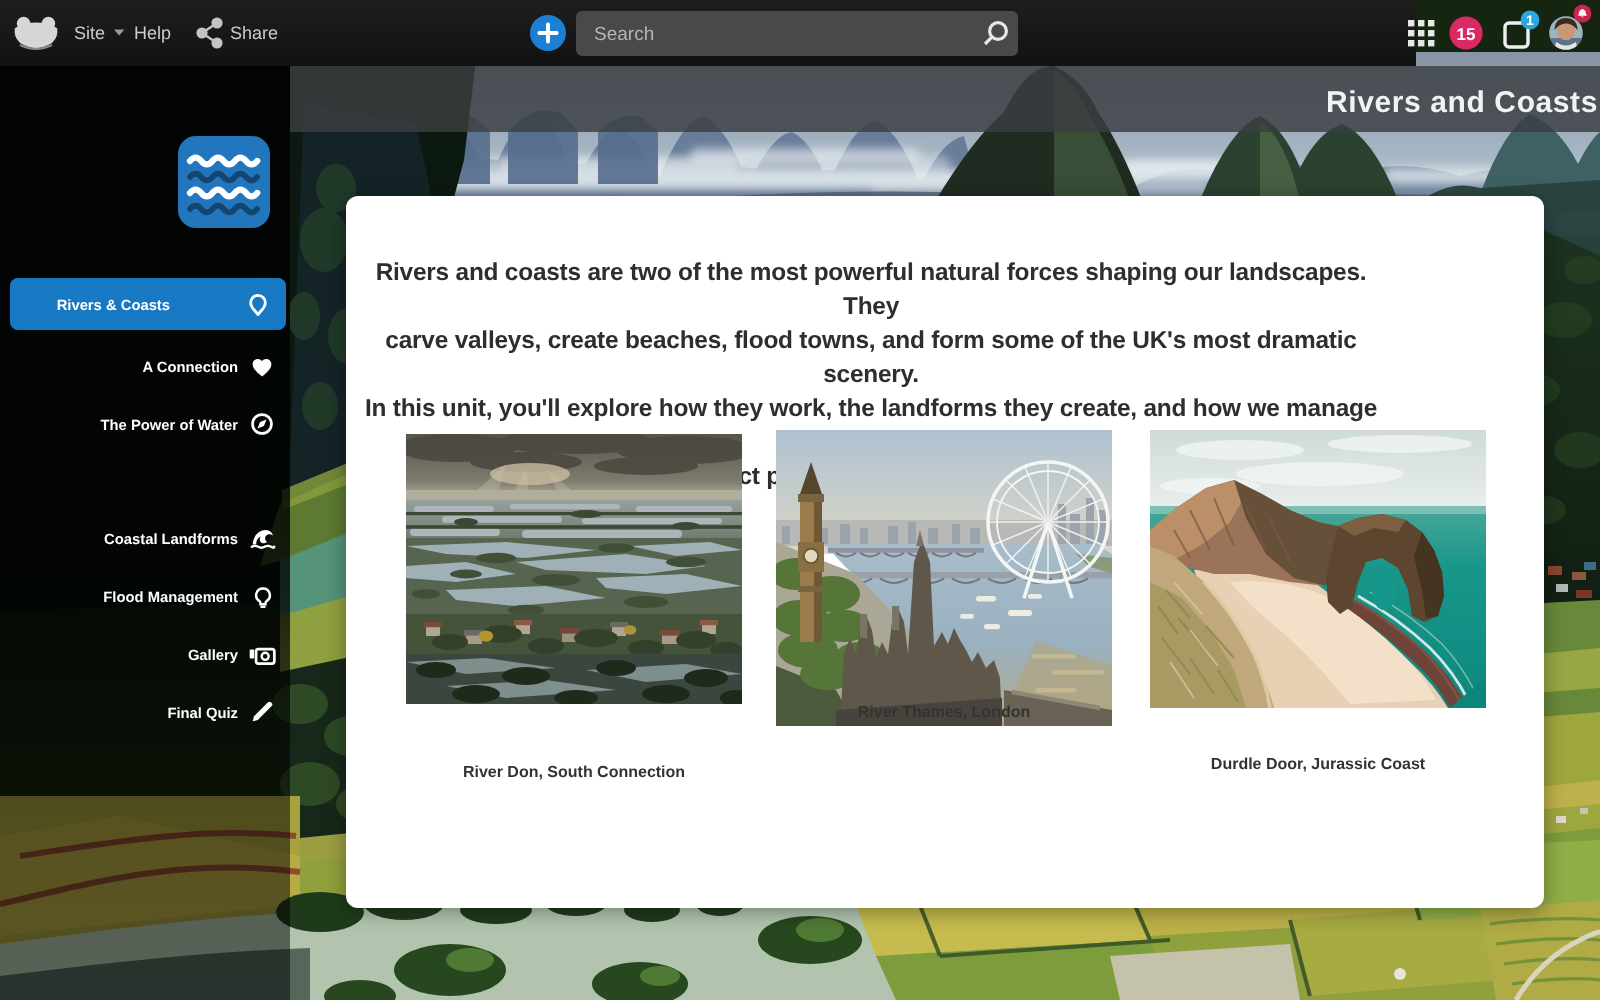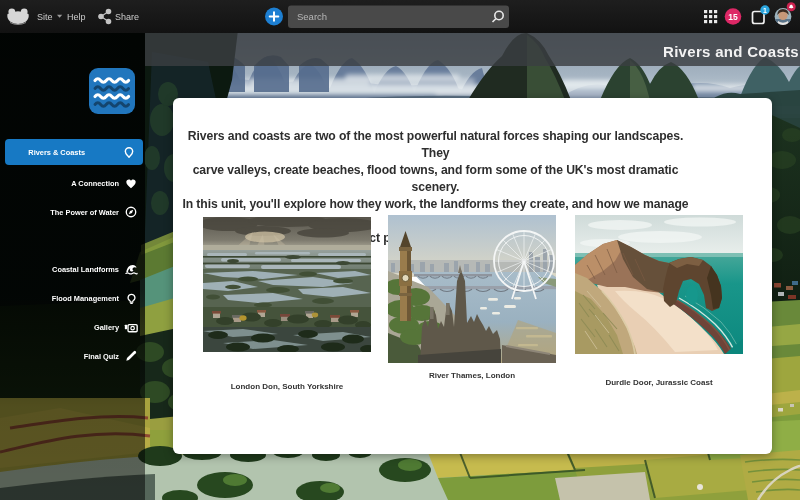--- a/index.html
+++ b/index.html
@@ -10,21 +10,21 @@
   #sidebar { position:absolute; left:0; top:33px; width:145px; height:467px; background:linear-gradient(180deg, rgba(0,2,1,0.87) 0%, rgba(0,2,1,0.80) 55%, rgba(0,0,0,0.52) 80%, rgba(0,0,0,0.50) 100%); }
   #logo { position:absolute; left:89px; top:68px; width:46px; height:46px; background:#2176bd; border-radius:9px; }
   .nav { position:absolute; height:26px; left:0; width:145px; display:flex; align-items:center; justify-content:flex-end; color:#fff; font-size:7.4px; font-weight:bold; letter-spacing:0px; }
   .nav .lbl { white-space:nowrap; }
   .nav .ic { width:14px; height:14px; margin-left:5px; margin-right:7px; flex:0 0 14px; display:flex; align-items:center; justify-content:center; }
   .nav.active { background:#1779c4; left:5px; width:138px; border-radius:4px; }
   #card { position:absolute; left:173px; top:98px; width:599px; height:356px; background:#ffffff; border-radius:6px; box-shadow:0 2px 10px rgba(0,0,0,0.35); }
   #para { position:absolute; left:173px; top:128px; width:525px; text-align:center; color:#2e2e2e; font-size:12.2px; font-weight:bold; line-height:17px; letter-spacing:-0.1px; }
   .photo { position:absolute; overflow:hidden; }
   .cap { position:absolute; text-align:center; color:#333; font-size:8px; font-weight:bold; white-space:nowrap; transform:translate(-50%,-50%); letter-spacing:0px; }
-  #topbar { position:absolute; left:0; top:0; width:800px; height:33px; background:linear-gradient(180deg,#1e1e1e,#121212); color:#c9c9c9; }
+  #topbar { position:absolute; left:0; top:0; width:708px; height:33px; background:linear-gradient(180deg,#1e1e1e,#121212); color:#c9c9c9; }
 </style>
 </head>
 <body>
 <div id="stage">
   <svg id="bg" width="800" height="500" viewBox="0 0 800 500">
     <defs>
       <linearGradient id="sky" x1="0" y1="0" x2="0" y2="1">
         <stop offset="0" stop-color="#8794a6"></stop>
           <stop offset=".55" stop-color="#a5b4c2"></stop>
           <stop offset="1" stop-color="#cfd9e0"></stop>
@@ -526,22 +526,22 @@
   <path d="M0,76 L16,84 L30,100 L42,120 L48,139 L0,139 Z" fill="#a89a62"></path>
   <g stroke="#8c8a54" stroke-width="1.1" opacity=".85">
     <path d="M8,80 L20,94 M14,94 L28,110 M6,104 L20,122 M20,114 L32,132 M28,98 L42,114 M34,120 L44,136 M4,88 L14,102"></path>
   </g>
   <g stroke="#d2c49e" stroke-width="1" opacity=".8">
     <path d="M12,76 L26,92 M20,100 L34,118 M10,116 L22,134"></path>
   </g>
   <path d="M27,76 Q42,92 52,112 Q58,126 60,139" stroke="#dbcca6" stroke-width="1.8" fill="none" opacity=".9"></path>
 </svg></div>
 
-  <div class="cap" style="left:287px; top:386px;">London Don, South Yorkshire</div>
-  <div class="cap" style="left:472px; top:375px;">River Thames, London</div>
+  <div class="cap" style="left:287px; top:386px;">River Don, South Connection</div>
+  <div class="cap" style="left:472px; top:356px;">River Thames, London</div>
   <div class="cap" style="left:659px; top:382px;">Durdle Door, Jurassic Coast</div>
 
   <div id="topbar">
     <svg width="800" height="33" viewBox="0 0 800 33">
       <g fill="#d6d6d6">
         <circle cx="11.8" cy="11.8" r="3.4"></circle>
         <circle cx="24.2" cy="11.8" r="3.4"></circle>
         <path d="M7.5,14 Q18,8.5 28.5,14 Q29.5,18 26,21.5 Q22,24 18,24 Q14,24 10,21.5 Q6.5,18 7.5,14 Z"></path>
       </g>
       <path d="M10,22.5 Q18,26.5 26,22.5" stroke="#8a8a8a" stroke-width="1" fill="none"></path>

